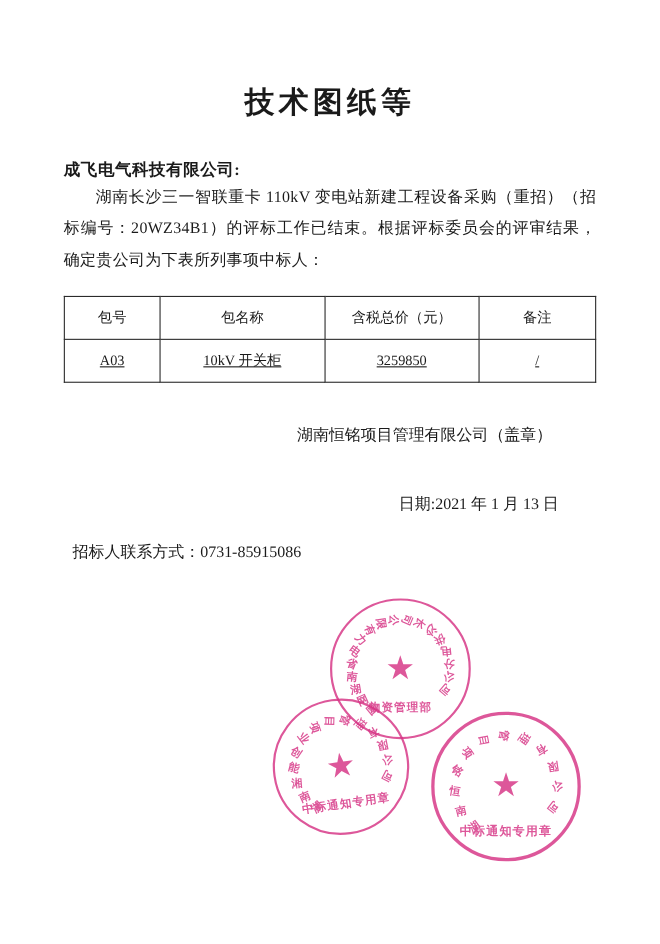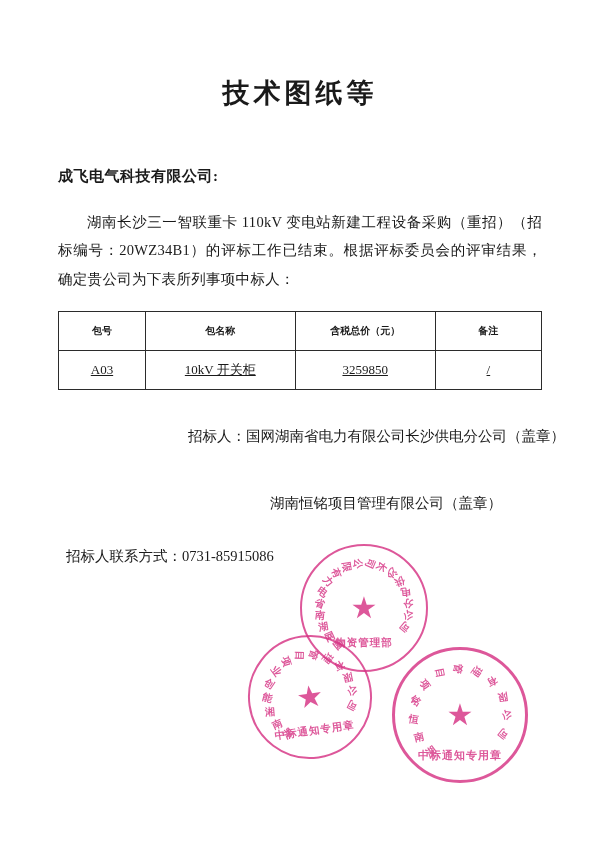--- a/index.html
+++ b/index.html
@@ -24,27 +24,27 @@
   }
   .doc-title {
     text-align: center;
     font-size: 27px;
     font-weight: bold;
     letter-spacing: 4px;
     margin-top: 75px;
     font-family: "DejaVu Serif", "Liberation Serif", serif;
   }
   .addressee {
-    margin-top: 56px;
+    margin-top: 34px;
     font-size: 15px;
     font-weight: bold;
     letter-spacing: 0.5px;
   }
   .para {
-    margin-top: 22px;
+    margin-top: 2px;
     font-size: 14.5px;
     line-height: 1.95;
     text-align: justify;
     text-indent: 2em;
     letter-spacing: 0.3px;
   }
   .tbl-wrap {
     margin-top: 18px;
   }
   table.bid-table {
@@ -53,22 +53,22 @@
     font-size: 13px;
   }
   table.bid-table th,
   table.bid-table td {
     border: 1px solid #2b2b2b;
     text-align: center;
     padding: 7px 2px;
     font-weight: normal;
   }
   table.bid-table th {
-    font-weight: bold;
-    font-size: 10px;
+    font-weight: normal;
+    font-size: 13px;
     height: 24px;
   }
   table.bid-table td {
     height: 24px;
     text-decoration: underline;
   }
   td.amount, th.amount {
     font-weight: bold;
   }
   .col-1 { width: 18%; }
@@ -210,28 +210,26 @@
           <td>10kV 开关柜</td>
           <td class="amount">3259850</td>
           <td>/</td>
         </tr>
       </tbody>
     </table>
   </div>
 
 
   <div class="sign-block">
-    <div class="sign-row">
-      <span>招标人：</span><span>国网湖南省电力有限公司长沙供电分公司</span><span>（盖章）</span>
-    </div>
     <div class="sign-row manager">
       <span>湖南恒铭项目管理有限公司</span><span>（盖章）</span>
     </div>
   </div>
 
+  <div class="date-row">日期:2021 年 1 月 13 日</div>
 
   <div class="contact-row">招标人联系方式：0731-85915086</div>
 
   <div class="seal" id="seal-1">
     <div class="arc-text">
         <span style="transform: rotate(-130deg) translate(-50%, -48px) rotate(90deg);">国</span>
         <span style="transform: rotate(-114.706deg) translate(-50%, -48px) rotate(90deg);">网</span>
         <span style="transform: rotate(-99.4118deg) translate(-50%, -48px) rotate(90deg);">湖</span>
         <span style="transform: rotate(-84.1176deg) translate(-50%, -48px) rotate(90deg);">南</span>
         <span style="transform: rotate(-68.8235deg) translate(-50%, -48px) rotate(90deg);">省</span>

